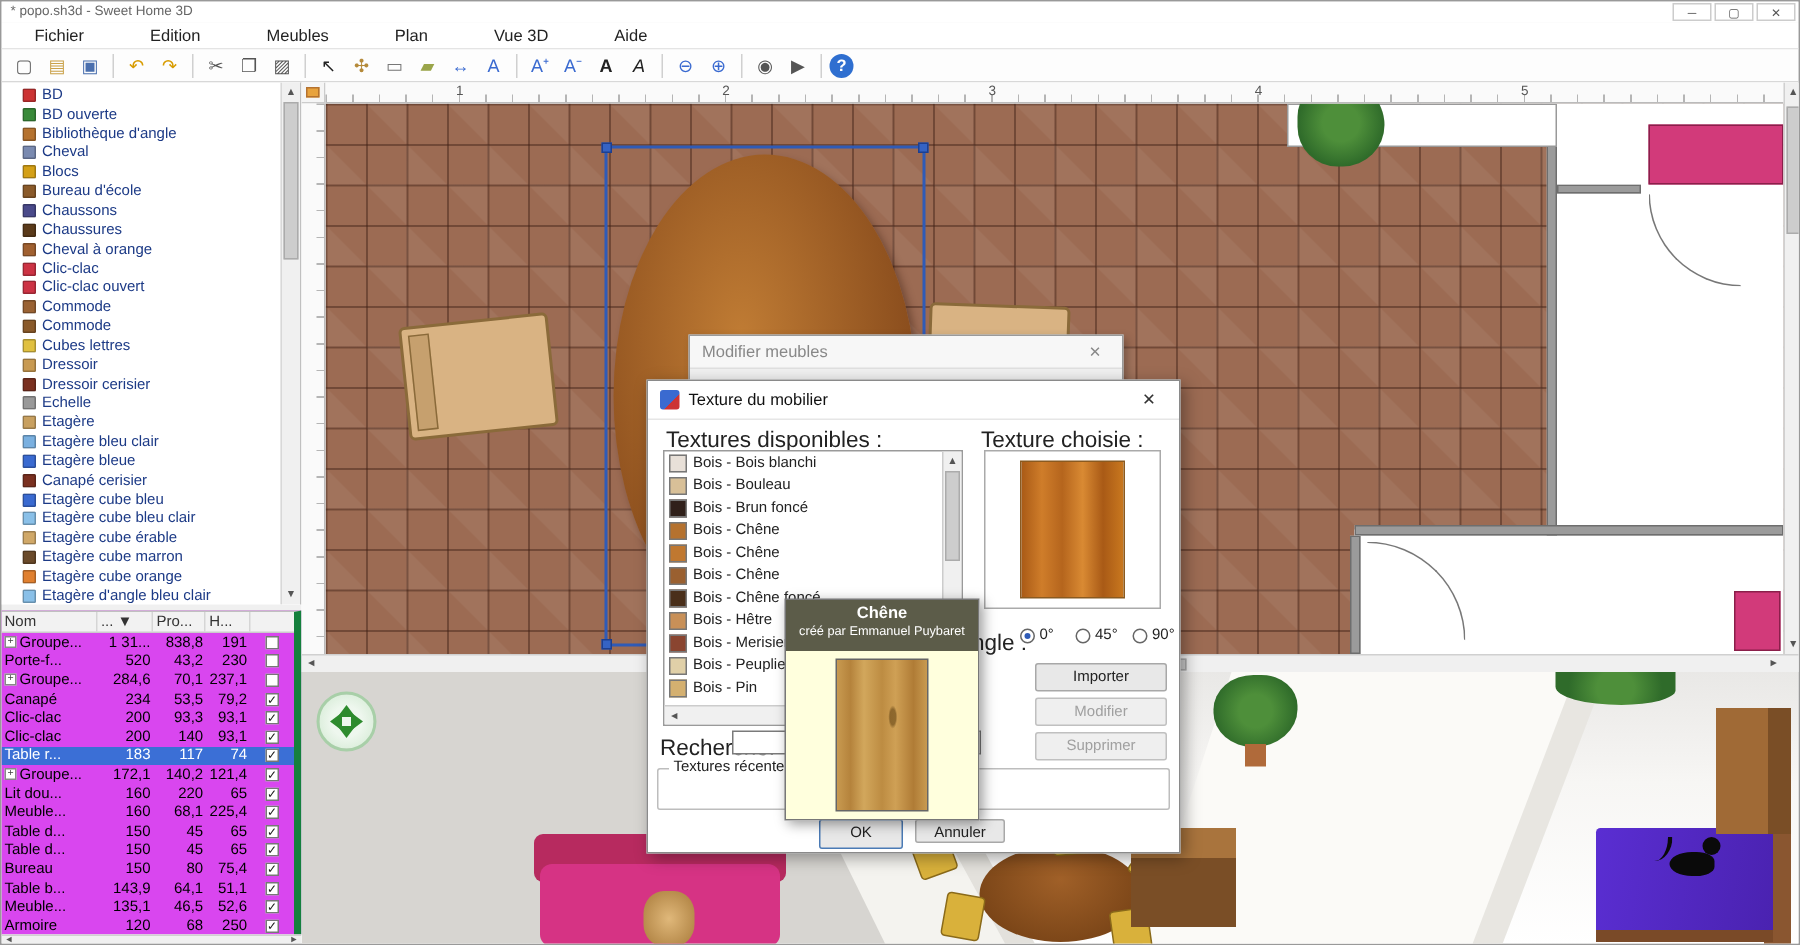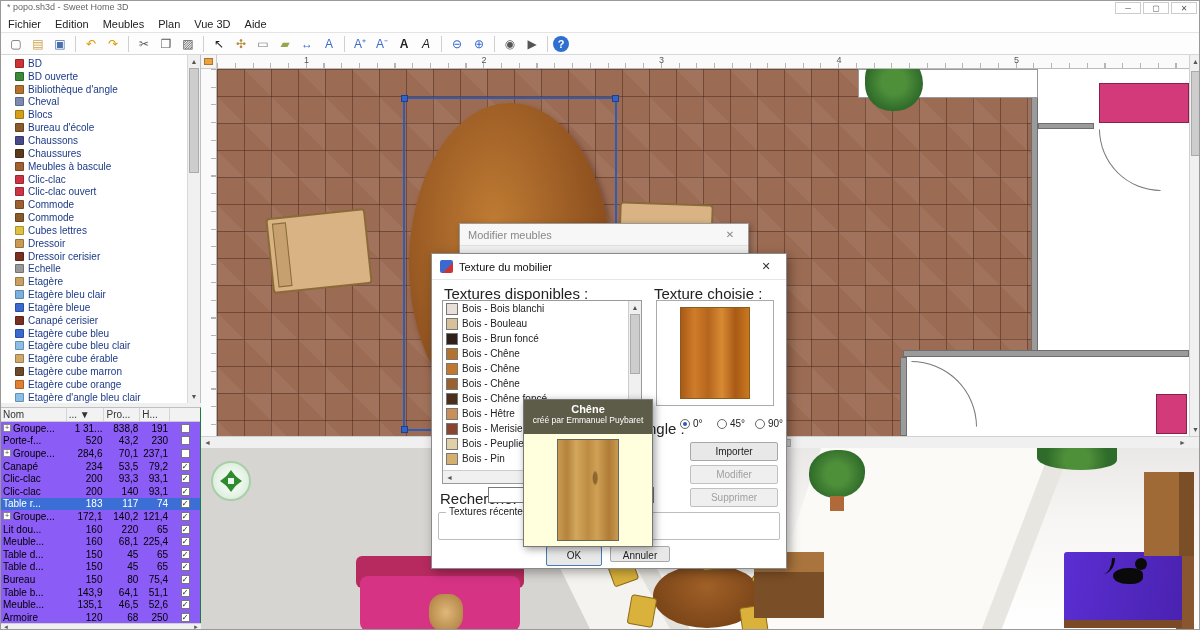--- a/index.html
+++ b/index.html
@@ -5,38 +5,38 @@
   *{box-sizing:border-box;margin:0;padding:0}
   body{font-family:"Liberation Sans",sans-serif}
   .app{position:relative;width:1200px;height:630px;background:#f0f0f0;overflow:hidden;border:1px solid #999}
 
   
   .titlebar{position:absolute;left:0;top:0;width:100%;height:14px;background:#fff}
   .title-text{position:absolute;left:6px;top:1px;font-size:9px;color:#666;white-space:nowrap}
   .win-btns{position:absolute;right:2px;top:1px;display:flex;gap:2px}
   .win-btn{width:26px;height:12px;font-size:8px;color:#555;text-align:center;line-height:11px;border:1px solid #ccc;background:#fff}
   .menubar{position:absolute;left:0;top:14px;width:100%;height:18px;background:#fff;border-bottom:1px solid #e4e4e4;display:flex;align-items:center}
-  .menu-item{font-size:11px;color:#222;padding:0 7px;cursor:default}
+  .menu-item{font-size:11px;color:#222;padding:0 22px;cursor:default}
   .toolbar{position:absolute;left:0;top:32px;width:100%;height:22px;background:#fdfdfd;border-bottom:1px solid #d8d8d8;display:flex;align-items:center;padding-left:4px}
   .tool-btn{width:20px;height:18px;display:flex;align-items:center;justify-content:center;font-size:12px;margin:0 1px;border-radius:2px}
   .tool-btn.round{background:#2f6fd0;color:#fff;width:16px;height:16px;border-radius:50%;font-size:11px;font-weight:bold}
   .tool-sep{width:1px;height:16px;background:#d0d0d0;margin:0 4px}
 
   
   .catalog{position:absolute;left:0;top:54px;width:200px;height:348px;background:#fff;border-right:1px solid #c0c0c0;overflow:hidden}
   .cat-list{position:absolute;left:0;top:2px;width:186px}
   .cat-item{height:12.85px;display:flex;align-items:center;padding-left:14px;font-size:10px;color:#1c3a86;white-space:nowrap;overflow:hidden}
   .cat-icon{width:9px;height:9px;margin-right:4px;border-radius:1px;flex:none;border:1px solid rgba(0,0,0,.25)}
   .vscroll{position:absolute;right:0;top:0;width:13px;height:100%;background:#f0f0f0;border-left:1px solid #d8d8d8}
   .scroll-btn{height:13px;font-size:7px;color:#555;text-align:center;line-height:13px}
   .scroll-btn.bottom{position:absolute;bottom:0;left:0;right:0}
   .thumb{position:absolute;left:1px;right:1px;background:#cdcdcd;border:1px solid #ababab}
 
   
-  .ftable{position:absolute;left:0;top:406px;width:200px;height:216px;background:#8b5cf6;border-right:1px solid #15803d;border-top:1px solid #c0c0c0;overflow:hidden;font-size:10px}
+  .ftable{position:absolute;left:0;top:406px;width:200px;height:216px;background:#d946ef;border-right:5px solid #15803d;border-top:1px solid #c0c0c0;overflow:hidden;font-size:10px}
   .ft-header{display:flex;height:14px;background:#f2f2f2;border-bottom:1px solid #ccc;color:#333}
   .ft-hcell{border-right:1px solid #d5d5d5;padding:1px 2px;white-space:nowrap;overflow:hidden}
   .cw0{width:66px}.cw1{width:38px}.cw2{width:36px}.cw3{width:30px}.cw4{width:30px;border-right:none}
   .ft-row{display:flex;height:12.6px;align-items:center;white-space:nowrap}
   .ft-row.selected{background:#3b6fd6;color:#fff}
   .ft-cell{padding:0 2px;overflow:hidden;display:flex;align-items:center}
   .ft-cell.num{justify-content:flex-end}
   .expander{width:8px;height:8px;border:1px solid #888;font-size:7px;line-height:6px;text-align:center;color:#444;background:#fff;margin-right:2px;flex:none}
   .chk{width:9px;height:9px;border:1px solid #777;background:#fff;font-size:8px;line-height:8px;text-align:center;color:#222;margin:0 auto}
   .ft-hscroll{position:absolute;left:0;top:622px;width:200px;height:8px;background:#f0f0f0;border-top:1px solid #d0d0d0}
@@ -233,21 +233,21 @@
         <div class="cat-item">
           <span class="cat-icon" style="background: rgb(74, 74, 138);"></span>
           <span>Chaussons</span>
         </div>
         <div class="cat-item">
           <span class="cat-icon" style="background: rgb(90, 58, 26);"></span>
           <span>Chaussures</span>
         </div>
         <div class="cat-item">
           <span class="cat-icon" style="background: rgb(160, 96, 48);"></span>
-          <span>Meubles à bascule</span>
+          <span>Cheval à orange</span>
         </div>
         <div class="cat-item">
           <span class="cat-icon" style="background: rgb(204, 51, 68);"></span>
           <span>Clic-clac</span>
         </div>
         <div class="cat-item">
           <span class="cat-icon" style="background: rgb(204, 51, 68);"></span>
           <span>Clic-clac ouvert</span>
         </div>
         <div class="cat-item">

